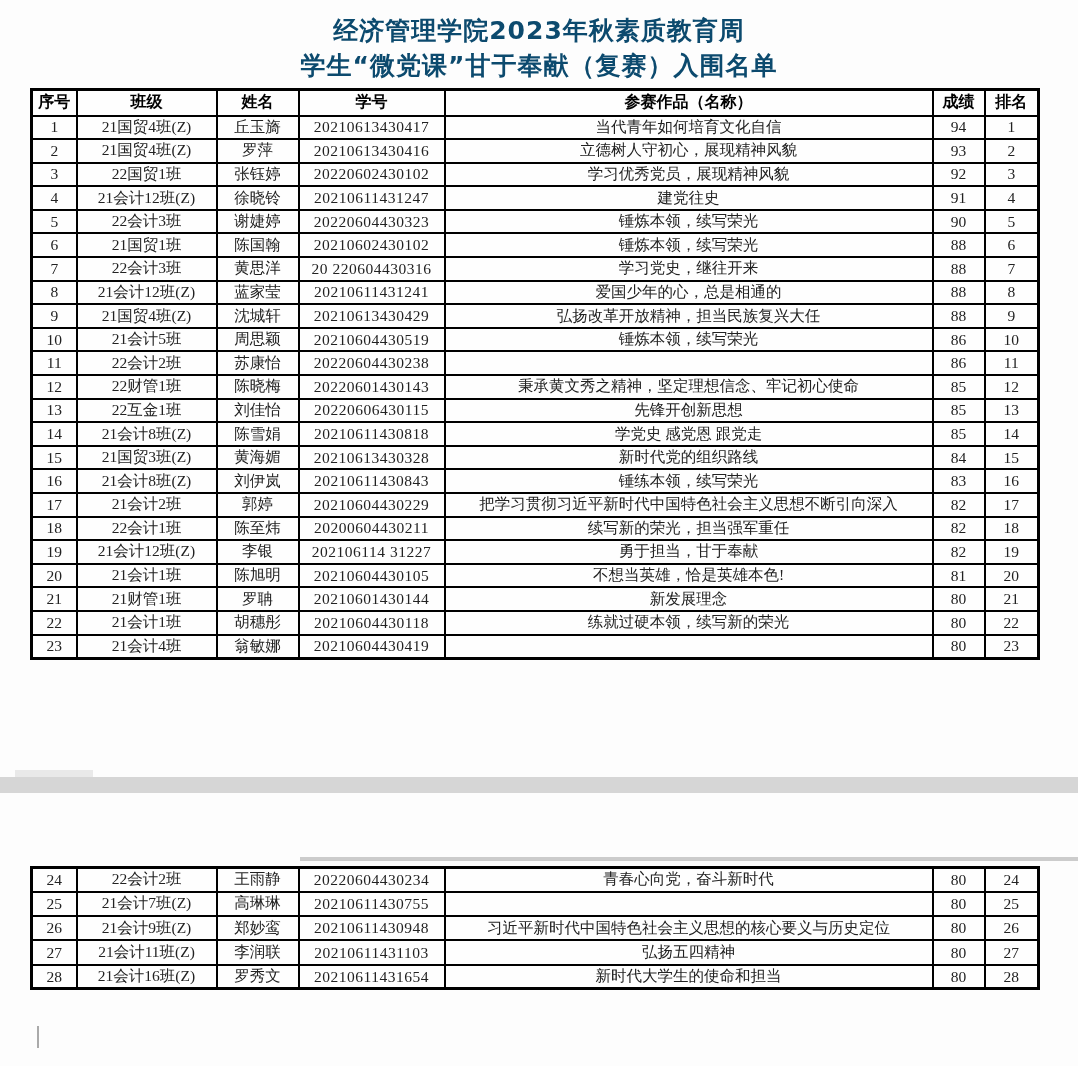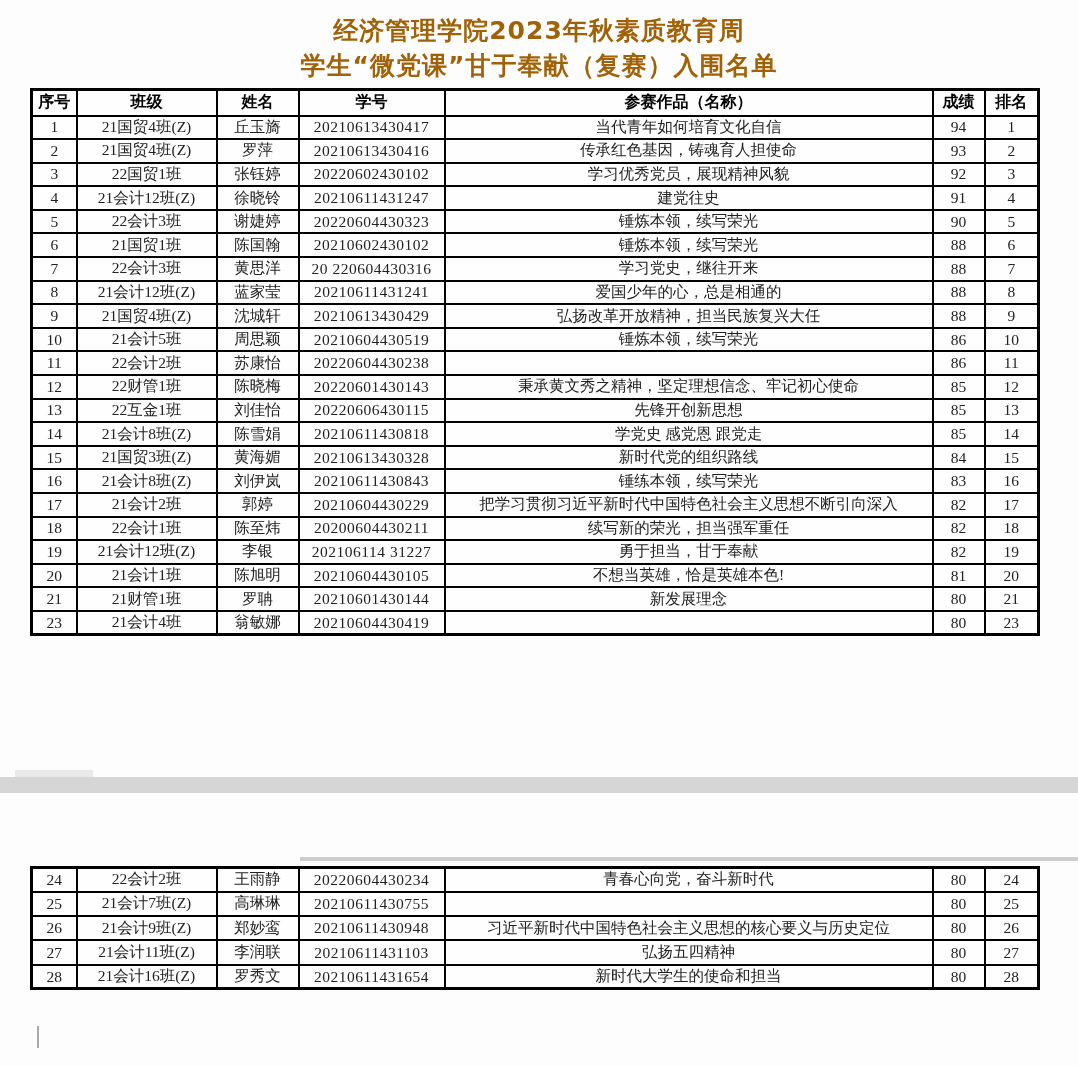--- a/index.html
+++ b/index.html
@@ -19,21 +19,21 @@
   }
   .title-block {
     position: absolute;
     top: 13px; left: 0;
     width: 100%;
     text-align: center;
     font-family: "DejaVu Sans", sans-serif;
     font-weight: bold;
     font-size: 25px;
     line-height: 35px;
-    color: #a16207;
+    color: #0c4a6e;
     letter-spacing: 1px;
   }
   table.tbl {
     position: absolute;
     left: 30px;
     width: 1007px;
     border-collapse: collapse;
     table-layout: fixed;
     border: 3px solid #000;
     background: #fefefe;
@@ -125,21 +125,21 @@
           <td class="col-student_id">20210613430417</td>
           <td class="col-work">当代青年如何培育文化自信</td>
           <td class="col-score">94</td>
           <td class="col-rank">1</td>
         </tr>
         <tr>
           <td class="col-no">2</td>
           <td class="col-class_name">21国贸4班(Z)</td>
           <td class="col-student_name">罗萍</td>
           <td class="col-student_id">20210613430416</td>
-          <td class="col-work">传承红色基因，铸魂育人担使命</td>
+          <td class="col-work">立德树人守初心，展现精神风貌</td>
           <td class="col-score">93</td>
           <td class="col-rank">2</td>
         </tr>
         <tr>
           <td class="col-no">3</td>
           <td class="col-class_name">22国贸1班</td>
           <td class="col-student_name">张钰婷</td>
           <td class="col-student_id">20220602430102</td>
           <td class="col-work">学习优秀党员，展现精神风貌</td>
           <td class="col-score">92</td>
@@ -299,20 +299,29 @@
           <td class="col-rank">20</td>
         </tr>
         <tr>
           <td class="col-no">21</td>
           <td class="col-class_name">21财管1班</td>
           <td class="col-student_name">罗聃</td>
           <td class="col-student_id">20210601430144</td>
           <td class="col-work">新发展理念</td>
           <td class="col-score">80</td>
           <td class="col-rank">21</td>
+        </tr>
+        <tr>
+          <td class="col-no">22</td>
+          <td class="col-class_name">21会计1班</td>
+          <td class="col-student_name">胡穗彤</td>
+          <td class="col-student_id">20210604430118</td>
+          <td class="col-work">练就过硬本领，续写新的荣光</td>
+          <td class="col-score">80</td>
+          <td class="col-rank">22</td>
         </tr>
         <tr>
           <td class="col-no">23</td>
           <td class="col-class_name">21会计4班</td>
           <td class="col-student_name">翁敏娜</td>
           <td class="col-student_id">20210604430419</td>
           <td class="col-work"></td>
           <td class="col-score">80</td>
           <td class="col-rank">23</td>
         </tr>

